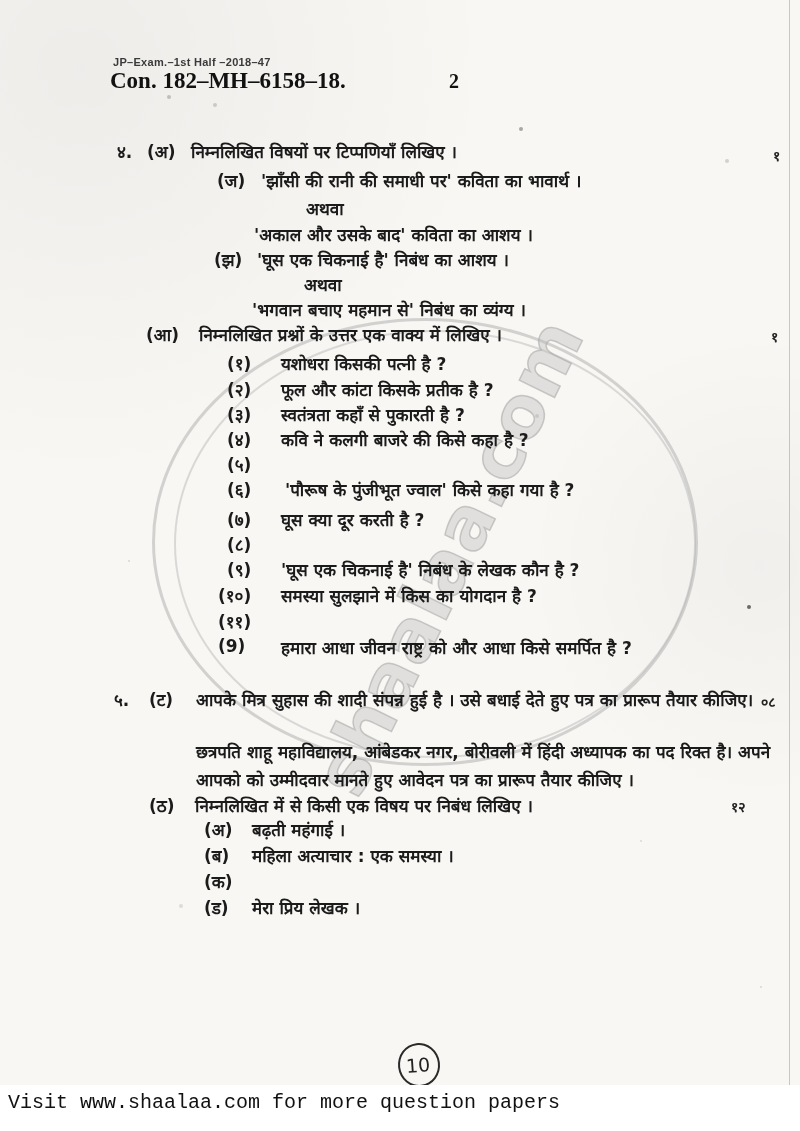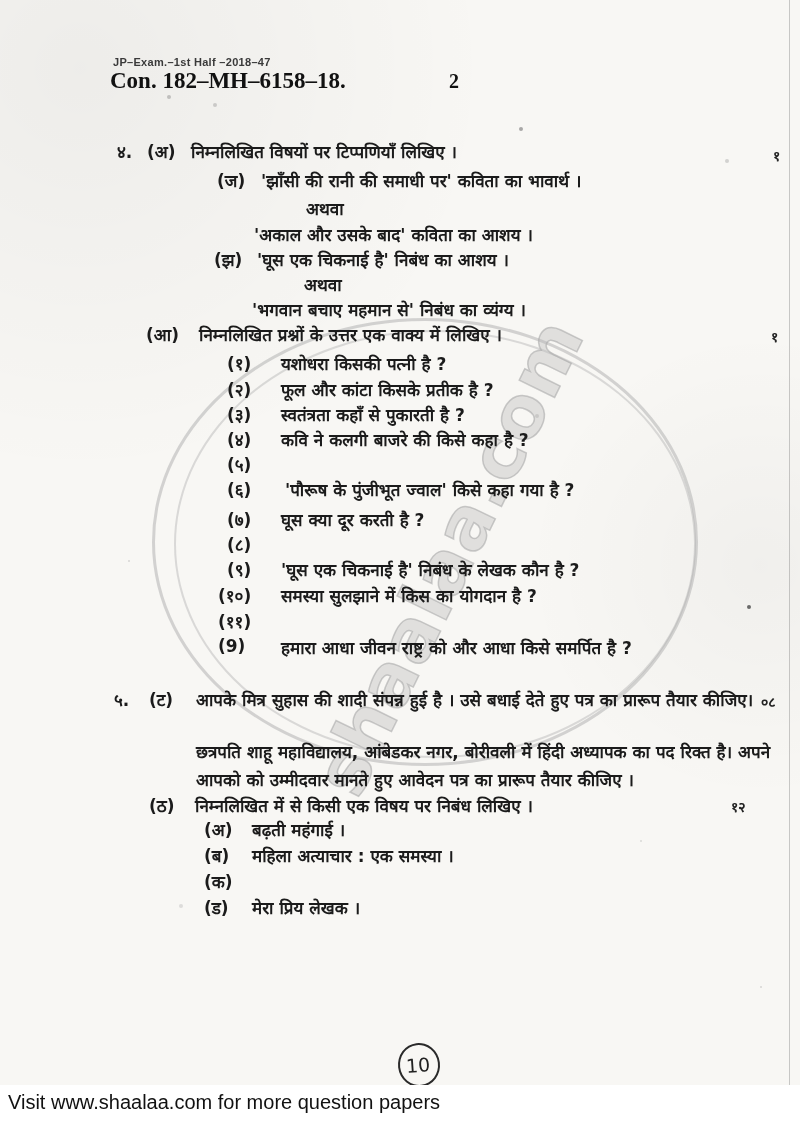--- a/index.html
+++ b/index.html
@@ -88,21 +88,21 @@
   .hand-circle span{
     font-family:"DejaVu Sans", sans-serif;
     font-size:19px;font-weight:500;color:#222;
     transform:rotate(3deg) translateX(-1px);
   }
   .footer-strip{
     position:absolute;left:0;top:1085px;width:800px;height:46px;background:#ffffff;
   }
   .footer-text{
     position:absolute;left:8px;top:1091px;
-    font-family:Liberation Sans, sans-serif;
+    font-family:Liberation Mono, monospace;
     font-size:20px;font-weight:400;color:#111;
     white-space:nowrap;
   }
 </style>
 </head>
 <body>
 
 <div class="page">
 
   <div class="wm-ring r1"></div>

